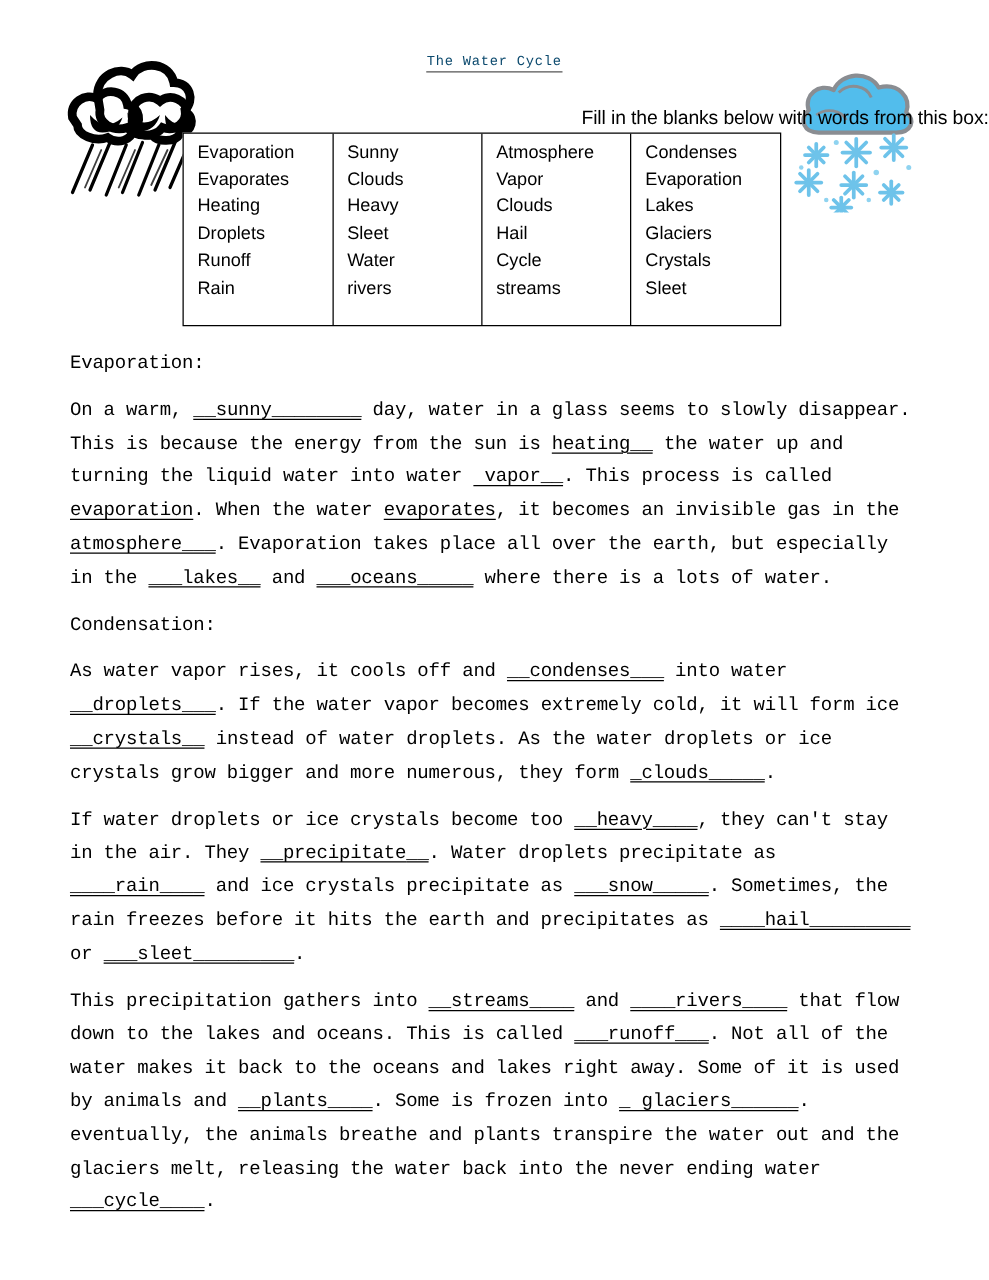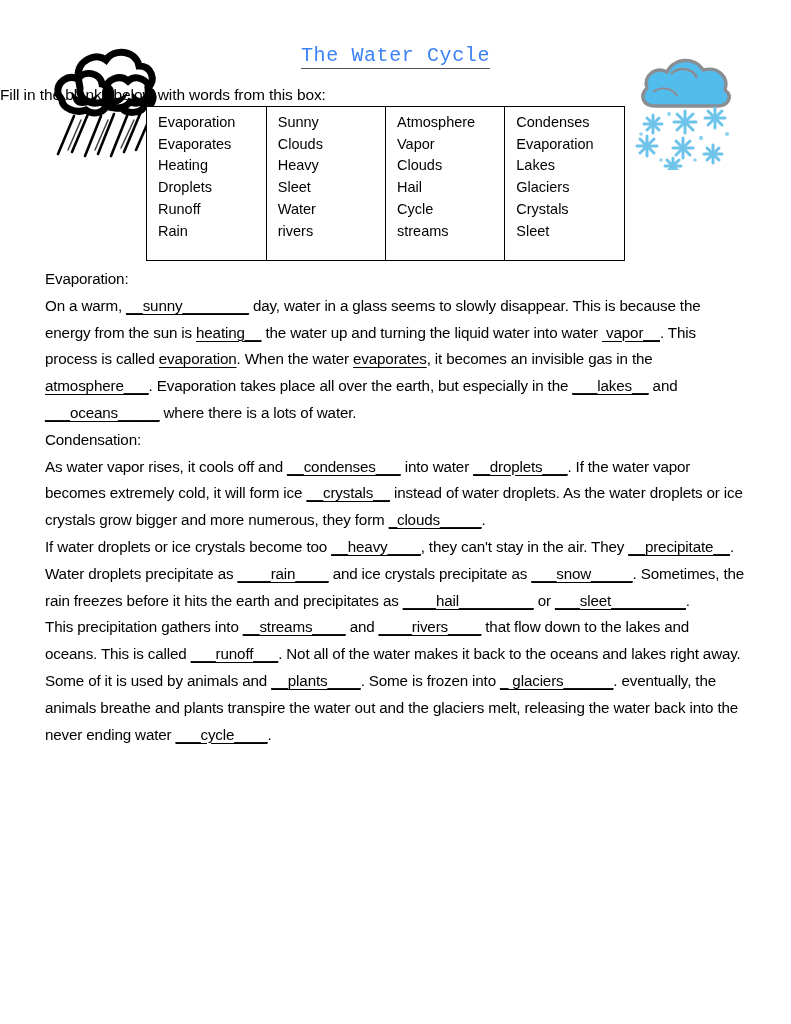--- a/index.html
+++ b/index.html
@@ -24,36 +24,36 @@
   }
 
   
   .title {
     position: absolute;
     left: 0;
     top: 44px;
     width: 791px;
     text-align: center;
     font-family: "Liberation Mono", "DejaVu Sans Mono", monospace;
-    font-size: 20px;
+    font-size: 11px;
     letter-spacing: 0.6px;
-    color: #3b82f6;
+    color: #0c4a6e;
   }
   .title span {
     border-bottom: 1px solid #555;
     padding-bottom: 1px;
   }
 
   
   .instruction {
     position: absolute;
     left: 0;
     top: 86px;
     width: 791px;
-    text-align: left;
+    text-align: right;
     font-size: 15.5px;
     letter-spacing: -0.1px;
   }
 
   
   .wordbox {
     position: absolute;
     left: 146px;
     top: 106px;
     width: 477px;
@@ -81,21 +81,21 @@
   
   .body-text {
     position: absolute;
     left: 45px;
     top: 266px;
     width: 700px;
     font-size: 15.2px;
     line-height: 26.8px;
     letter-spacing: -0.15px;
   }
-  .body-text p { margin: 0; }
+  .body-text p { margin: 11px; font-family: Liberation Mono, monospace; }
   .sec-head { margin: 0; }
 
   
   .blank {
     text-decoration: underline;
     text-underline-offset: 2.5px;
     text-decoration-thickness: 1px;
     white-space: pre;
   }
   

